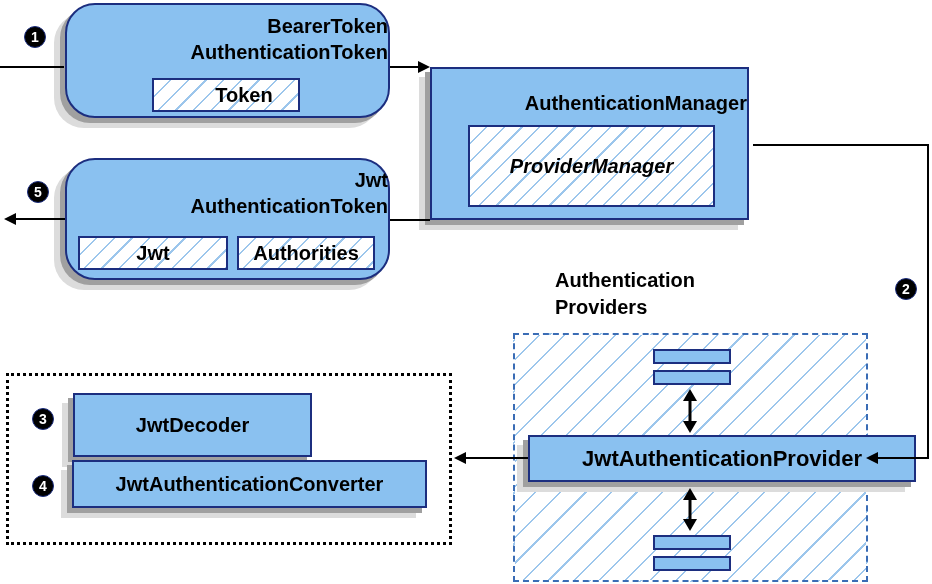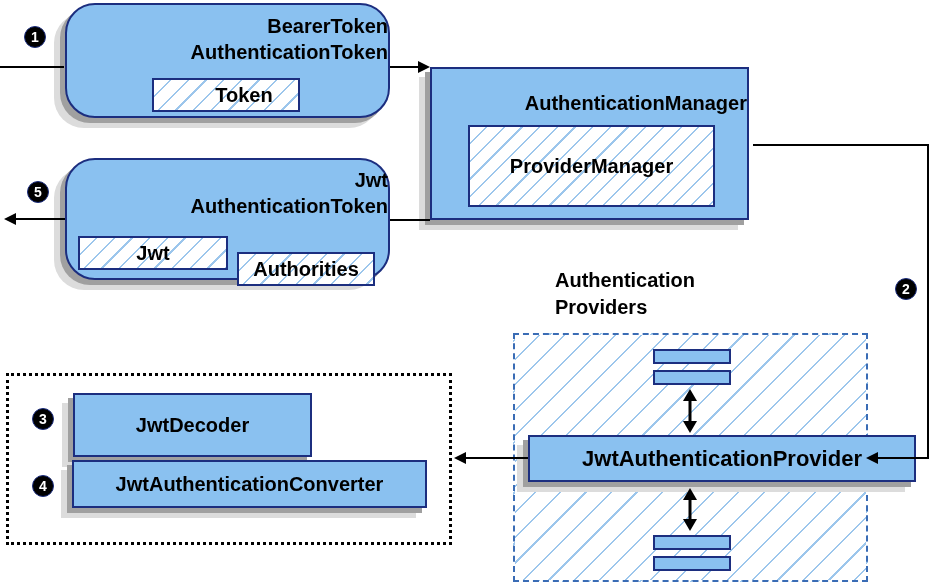--- a/index.html
+++ b/index.html
@@ -162,34 +162,34 @@
     </div>
     <div class="chip" style="left:85px; top:73px; width:148px; height:34px;padding-left:36px;">
       <span>Token</span>
     </div>
   </div>
 
   <div class="node" style="left:430px; top:67px; width:319px; height:153px;">
     <div class="node-title" style="top:21px;">
       <div>AuthenticationManager</div>
     </div>
-    <div class="chip" style="left:36px; top:56px; width:247px; height:82px;">
+    <div class="chip" style="left:36px; top:56px; width:247px; height:82px;font-style:italic;">
       <span>ProviderManager</span>
     </div>
   </div>
 
   <div class="node rounded" style="left:65px; top:158px; width:325px; height:122px;">
     <div class="node-title" style="top:7px;">
       <div>Jwt</div>
       <div>AuthenticationToken</div>
     </div>
     <div class="chip" style="left:11px; top:76px; width:150px; height:34px;">
       <span>Jwt</span>
     </div>
-    <div class="chip" style="left:170px; top:76px; width:138px; height:34px;margin-top:16px;">
+    <div class="chip" style="left:170px; top:76px; width:138px; height:34px;">
       <span>Authorities</span>
     </div>
   </div>
 
   <div class="group-title">
     <div>Authentication</div>
     <div>Providers</div>
   </div>
 
   <div class="group-hatched"></div>

